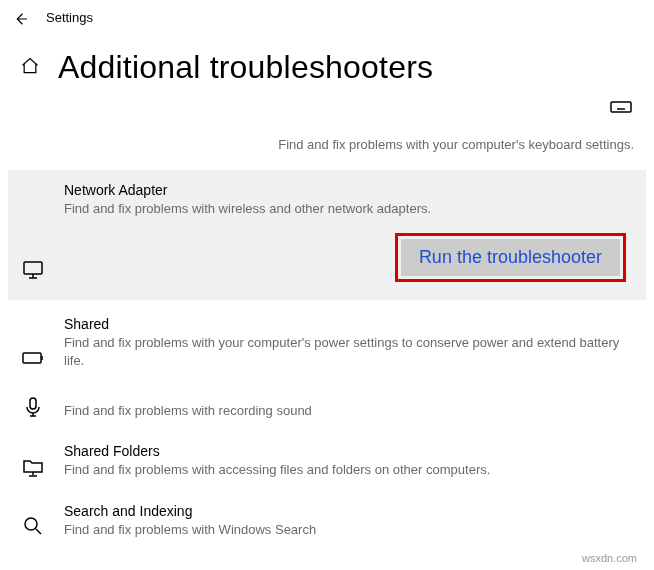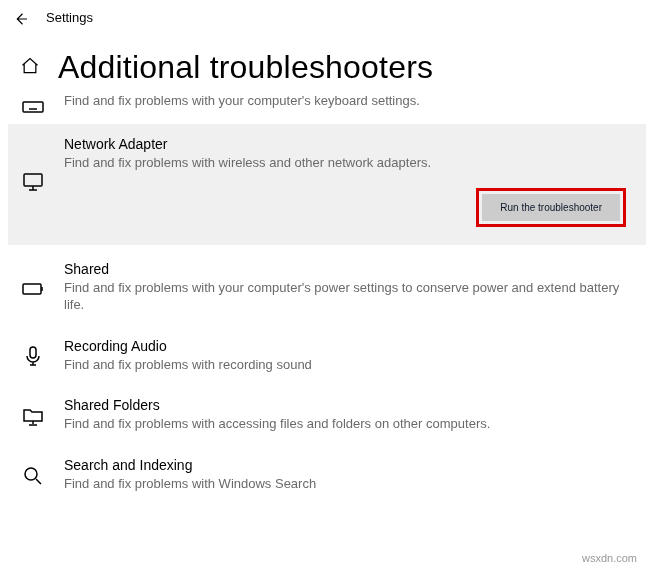--- a/index.html
+++ b/index.html
@@ -43,21 +43,21 @@
       width: 20px;
       height: 20px;
     }
     .page-title {
       font-size: 32px;
       font-weight: 400;
       letter-spacing: 0.2px;
     }
     .item {
       display: flex;
-      align-items: center;
+      align-items: flex-end;
       padding: 12px 12px;
       gap: 18px;
     }
     .item-selected {
       background: #f0f0f0;
       padding-bottom: 18px;
       margin-bottom: 4px;
     }
     .item-icon {
       width: 26px;
@@ -86,22 +86,22 @@
     .run-button-wrap {
       display: flex;
       justify-content: flex-end;
       padding-right: 8px;
       padding-top: 16px;
     }
     .run-button {
       background: #cccccc;
       border: none;
       padding: 8px 18px;
-      font-size: 10px;
-      color: #0f172a;
+      font-size: 18px;
+      color: #1d4ed8;
       cursor: pointer;
       font-family: inherit;
     }
     .highlight-border {
       border: 3px solid #d90000;
       padding: 3px;
       display: inline-block;
     }
     .watermark {
       position: absolute;
@@ -127,21 +127,21 @@
 
   <div class="page-title-row">
     <span class="home-icon">
       <svg viewBox="0 0 24 24" fill="none" stroke="#000" stroke-width="1.5">
         <path d="M3 11 L12 3 L21 11 M5 10 V20 H19 V10"></path>
       </svg>
     </span>
     <h1 class="page-title">Additional troubleshooters</h1>
   </div>
 
-  <div class="item" style="padding-top:0; padding-bottom:6px; align-items:flex-start;">
+  <div class="item" style="padding-top:0; padding-bottom:16px; align-items:flex-end;flex-direction:column;">
     <span class="item-icon">
       <svg viewBox="0 0 24 24" fill="none" stroke="#000" stroke-width="1.5">
         <rect x="2" y="8" width="20" height="10" rx="1"></rect>
         <path d="M6 12h0 M10 12h0 M14 12h0 M18 12h0 M8 15h8"></path>
       </svg>
     </span>
     <div class="item-body">
       <div class="item-desc">Find and fix problems with your computer's keyboard settings.</div>
     </div>
   </div>
@@ -179,21 +179,20 @@
 
 
   <div class="item">
     <span class="item-icon">
       <svg viewBox="0 0 24 24" fill="none" stroke="#000" stroke-width="1.5">
         <rect x="9" y="3" width="6" height="11" rx="3"></rect>
         <path d="M6 12a6 6 0 0 0 12 0 M12 18v3 M9 21h6"></path>
       </svg>
     </span>
     <div class="item-body">
-      <div class="item-title">Recording Audio</div>
       <div class="item-desc">Find and fix problems with recording sound</div>
     </div>
   </div>
 
   <div class="item">
     <span class="item-icon">
       <svg viewBox="0 0 24 24" fill="none" stroke="#000" stroke-width="1.5">
         <path d="M3 6h6l2 2h10v9H3z"></path>
         <path d="M12 17v3 M8 21h8"></path>
       </svg>

